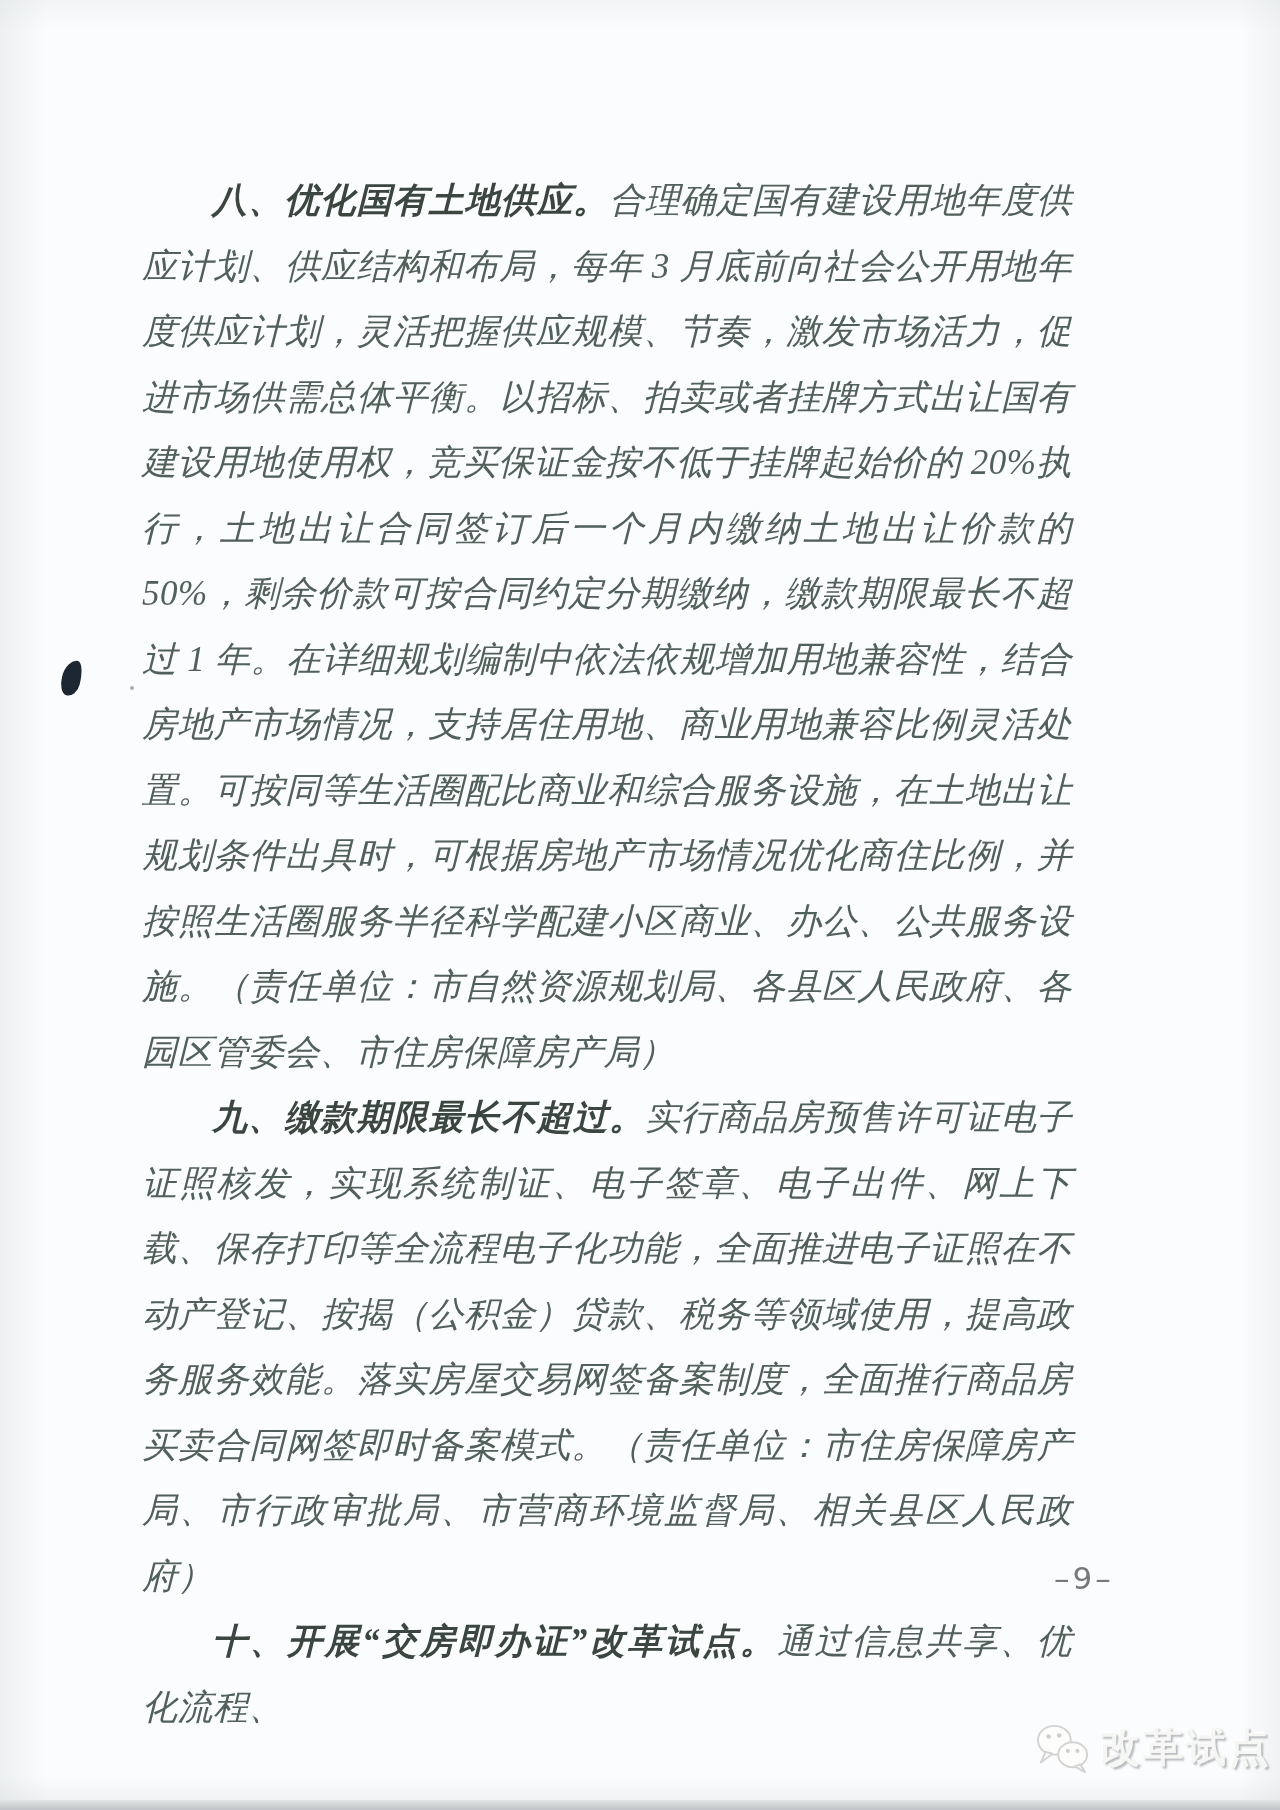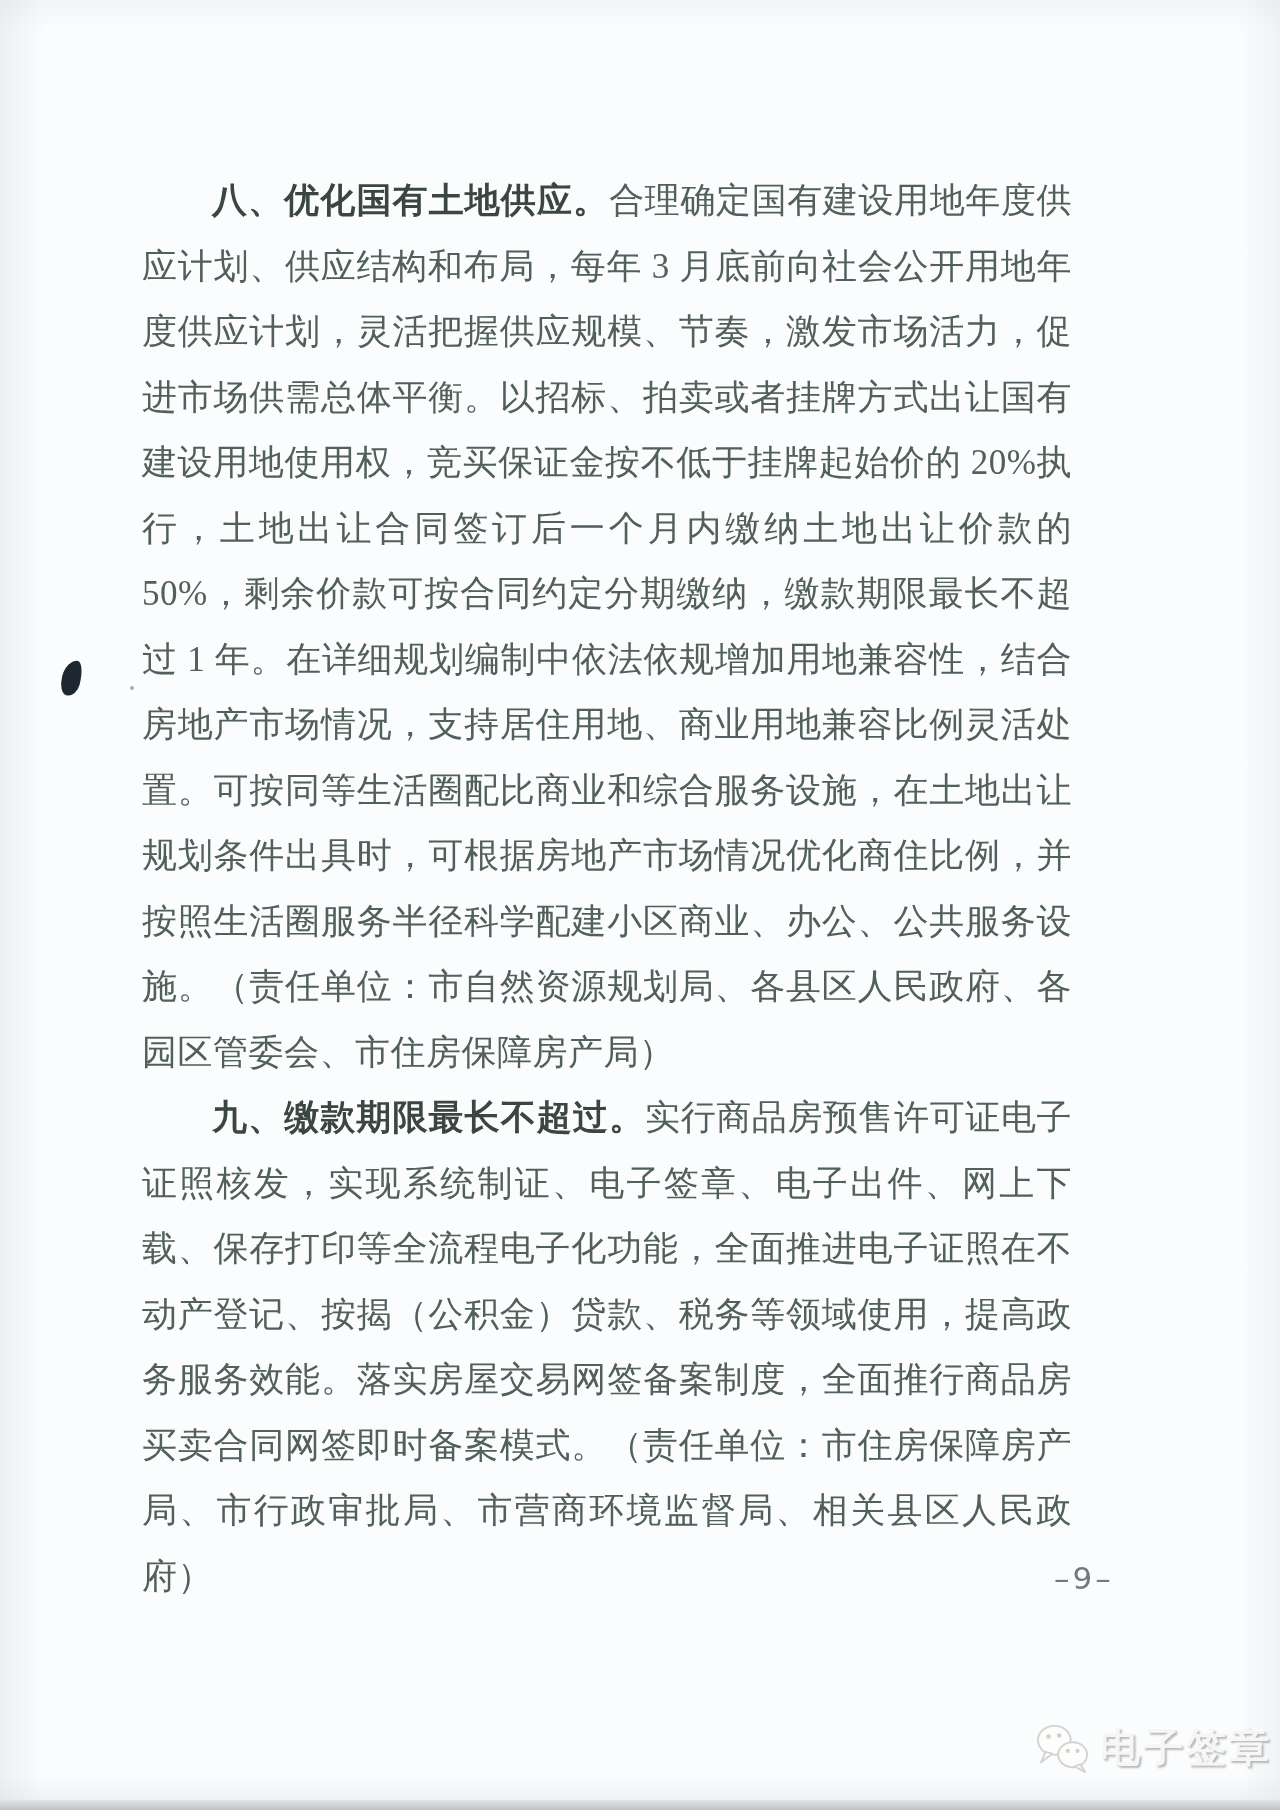--- a/index.html
+++ b/index.html
@@ -31,21 +31,21 @@
     position: absolute;
     left: 142px;
     top: 168px;
     width: 930px;
     color: #52605b;
     font-size: 35px;
     line-height: 65.5px;
     text-align: justify;
     letter-spacing: 0.5px;
   }
-  .text-block p { margin: 0; text-indent: 2em; }
+  .text-block p { margin: 0; text-indent: 2em; font-style: italic; }
   .para-heading {
     font-weight: bold;
     color: #3b4641;
     letter-spacing: 1px;
   }
 
   .page-number {
     position: absolute;
     left: 1054px;
     top: 1560px;
@@ -108,36 +108,39 @@
   <div class="ink-blot"></div>
   <div class="ink-speck"></div>
 
   <div class="text-block">
     <p>
       <span class="para-heading">八、优化国有土地供应。</span><span>合理确定国有建设用地年度供应计划、供应结构和布局，每年 3 月底前向社会公开用地年度供应计划，灵活把握供应规模、节奏，激发市场活力，促进市场供需总体平衡。以招标、拍卖或者挂牌方式出让国有建设用地使用权，竞买保证金按不低于挂牌起始价的 20%执行，土地出让合同签订后一个月内缴纳土地出让价款的 50%，剩余价款可按合同约定分期缴纳，缴款期限最长不超过 1 年。在详细规划编制中依法依规增加用地兼容性，结合房地产市场情况，支持居住用地、商业用地兼容比例灵活处置。可按同等生活圈配比商业和综合服务设施，在土地出让规划条件出具时，可根据房地产市场情况优化商住比例，并按照生活圈服务半径科学配建小区商业、办公、公共服务设施。（责任单位：市自然资源规划局、各县区人民政府、各园区管委会、市住房保障房产局）</span>
     </p>
     <p>
       <span class="para-heading">九、缴款期限最长不超过。</span><span>实行商品房预售许可证电子证照核发，实现系统制证、电子签章、电子出件、网上下载、保存打印等全流程电子化功能，全面推进电子证照在不动产登记、按揭（公积金）贷款、税务等领域使用，提高政务服务效能。落实房屋交易网签备案制度，全面推行商品房买卖合同网签即时备案模式。（责任单位：市住房保障房产局、市行政审批局、市营商环境监督局、相关县区人民政府）</span>
     </p>
+    <p>
+      <span class="para-heading">十、开展“交房即办证”改革试点。</span><span>通过信息共享、优化流程、</span>
+    </p>
   </div>
 
   <div class="page-number">–9–</div>
 
   <div class="watermark">
     <svg width="58" height="52" viewBox="0 0 60 54">
       <g fill="#fdfdfc" stroke="#d3d4d2" stroke-width="2" stroke-linejoin="round">
         <ellipse cx="21" cy="19" rx="17" ry="15"></ellipse>
         <path d="M12 31 L7 42 L19 33 Z" stroke-width="2"></path>
         <ellipse cx="40" cy="34" rx="15" ry="13"></ellipse>
         <path d="M48 44 L53 52 L42 46 Z" stroke-width="2"></path>
       </g>
       <g fill="#cfd0ce" stroke="none">
         <circle cx="15" cy="15" r="2.4"></circle>
         <circle cx="26" cy="14" r="2.4"></circle>
         <circle cx="35" cy="30" r="2.1"></circle>
         <circle cx="45" cy="30" r="2.1"></circle>
       </g>
     </svg>
-    <span class="watermark-label">电子签章</span>
+    <span class="watermark-label">改革试点</span>
   </div>
 
   <div class="bottom-edge"></div>
 </div>
 
 </body></html>

